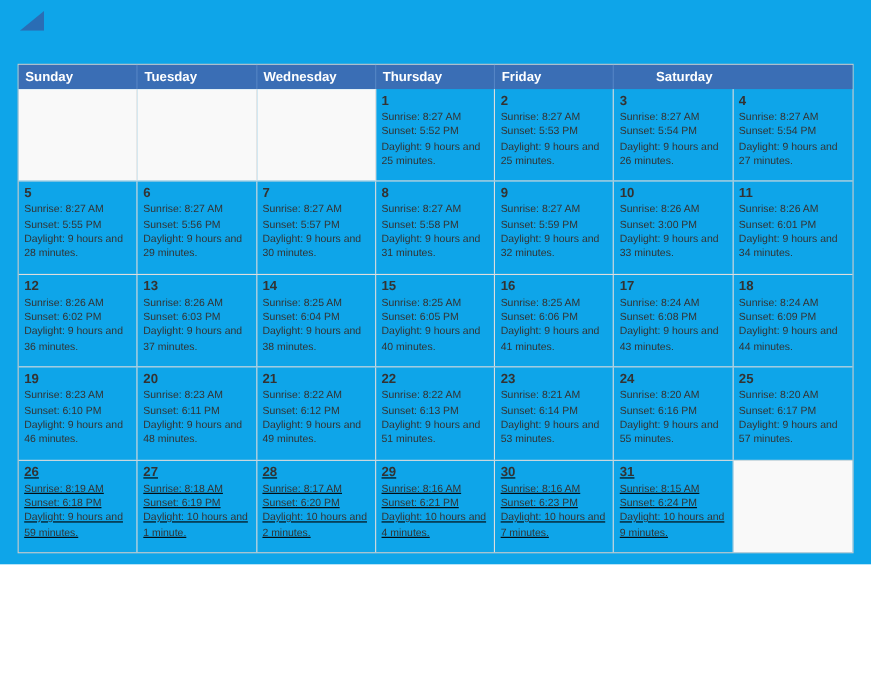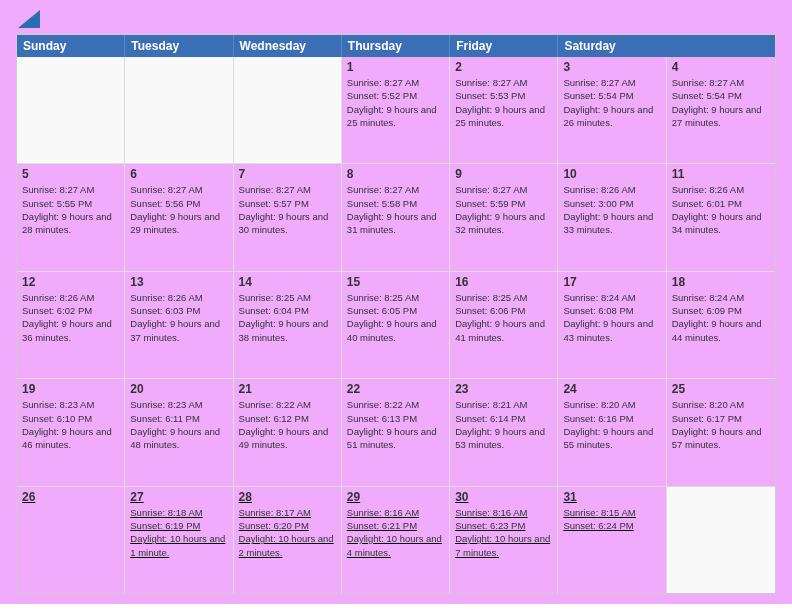--- a/index.html
+++ b/index.html
@@ -5,25 +5,26 @@
     * { margin: 0; padding: 0; box-sizing: border-box; }
     body {
       font-family: Arial, sans-serif;
       background: #fff;
       width: 792px;
       height: 612px;
       overflow: hidden;
     }
     .page {
       width: 792px;
-      height: 604px;
-      background: #f0abfc;
+      height: 513px;
+      background: #0ea5e9;
       display: flex;
       flex-direction: column;
       padding: 12px 16px 10px 16px;
+      gap: 24px;
     }
     .header {
       display: flex;
       align-items: flex-start;
       justify-content: space-between;
       margin-bottom: 8px;
     }
     .logo {
       display: flex;
       align-items: center;
@@ -57,21 +58,21 @@
       background: #3a6eb5;
     }
     .day-header {
       color: #fff;
       font-size: 12px;
       font-weight: bold;
       padding: 4px 6px;
       text-align: left;
       border-right: 1px solid #5585c5;
     }
-    .day-header:last-child { border-right: none; }
+    .day-header:last-child { border-right: none; margin-left: 32px; }
     .weeks {
       flex: 1;
       display: flex;
       flex-direction: column;
     }
     .week-row {
       display: grid;
       grid-template-columns: repeat(7, 1fr);
       flex: 1;
       border-bottom: 1px solid #ddd;
@@ -238,38 +239,39 @@
             <div class="cell-info"><span>Sunrise: 8:20 AM</span><br><span>Sunset: 6:16 PM</span><br><span>Daylight: 9 hours and 55 minutes.</span></div>
           </div>
           <div class="cell">
             <span class="cell-date">25</span>
             <div class="cell-info"><span>Sunrise: 8:20 AM</span><br><span>Sunset: 6:17 PM</span><br><span>Daylight: 9 hours and 57 minutes.</span></div>
           </div>
         </div>
         <div class="week-row">
           <div class="cell">
             <span class="cell-date">26</span>
+            <div class="cell-info"><span>Sunrise: 8:19 AM</span><br><span>Sunset: 6:18 PM</span><br><span>Daylight: 9 hours and 59 minutes.</span></div>
           </div>
           <div class="cell">
             <span class="cell-date">27</span>
             <div class="cell-info"><span>Sunrise: 8:18 AM</span><br><span>Sunset: 6:19 PM</span><br><span>Daylight: 10 hours and 1 minute.</span></div>
           </div>
           <div class="cell">
             <span class="cell-date">28</span>
             <div class="cell-info"><span>Sunrise: 8:17 AM</span><br><span>Sunset: 6:20 PM</span><br><span>Daylight: 10 hours and 2 minutes.</span></div>
           </div>
           <div class="cell">
             <span class="cell-date">29</span>
             <div class="cell-info"><span>Sunrise: 8:16 AM</span><br><span>Sunset: 6:21 PM</span><br><span>Daylight: 10 hours and 4 minutes.</span></div>
           </div>
           <div class="cell">
             <span class="cell-date">30</span>
             <div class="cell-info"><span>Sunrise: 8:16 AM</span><br><span>Sunset: 6:23 PM</span><br><span>Daylight: 10 hours and 7 minutes.</span></div>
           </div>
           <div class="cell">
             <span class="cell-date">31</span>
-            <div class="cell-info"><span>Sunrise: 8:15 AM</span><br><span>Sunset: 6:24 PM</span><br></div>
+            <div class="cell-info"><span>Sunrise: 8:15 AM</span><br><span>Sunset: 6:24 PM</span><br><span>Daylight: 10 hours and 9 minutes.</span></div>
           </div>
           <div class="cell empty"></div>
         </div>
       </div>
   </div>
 </div>
 
 </body></html>

